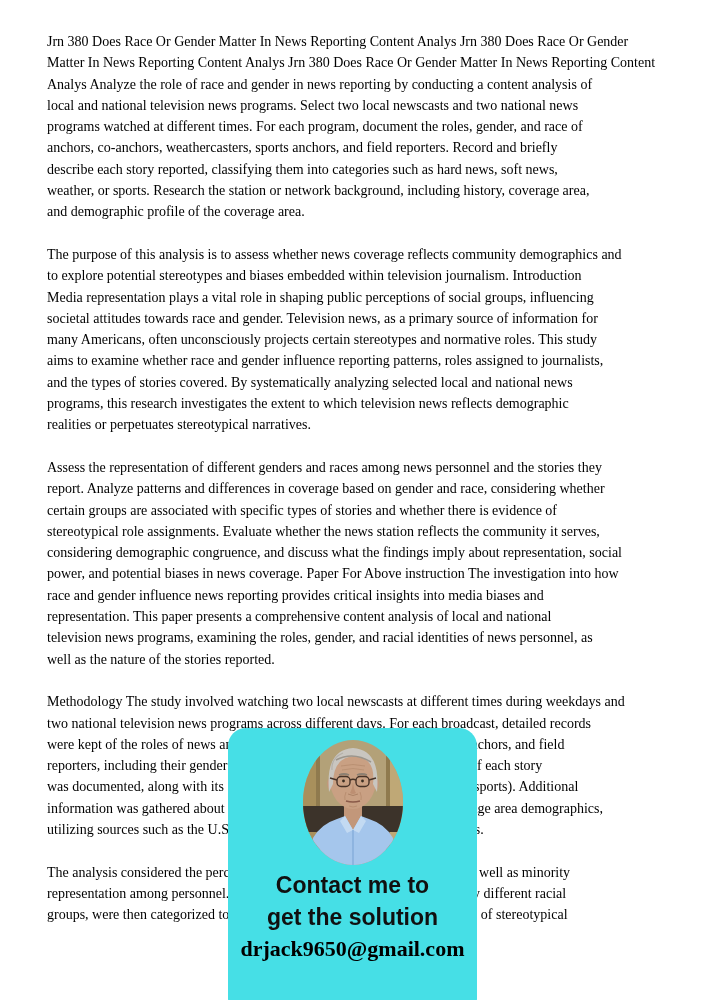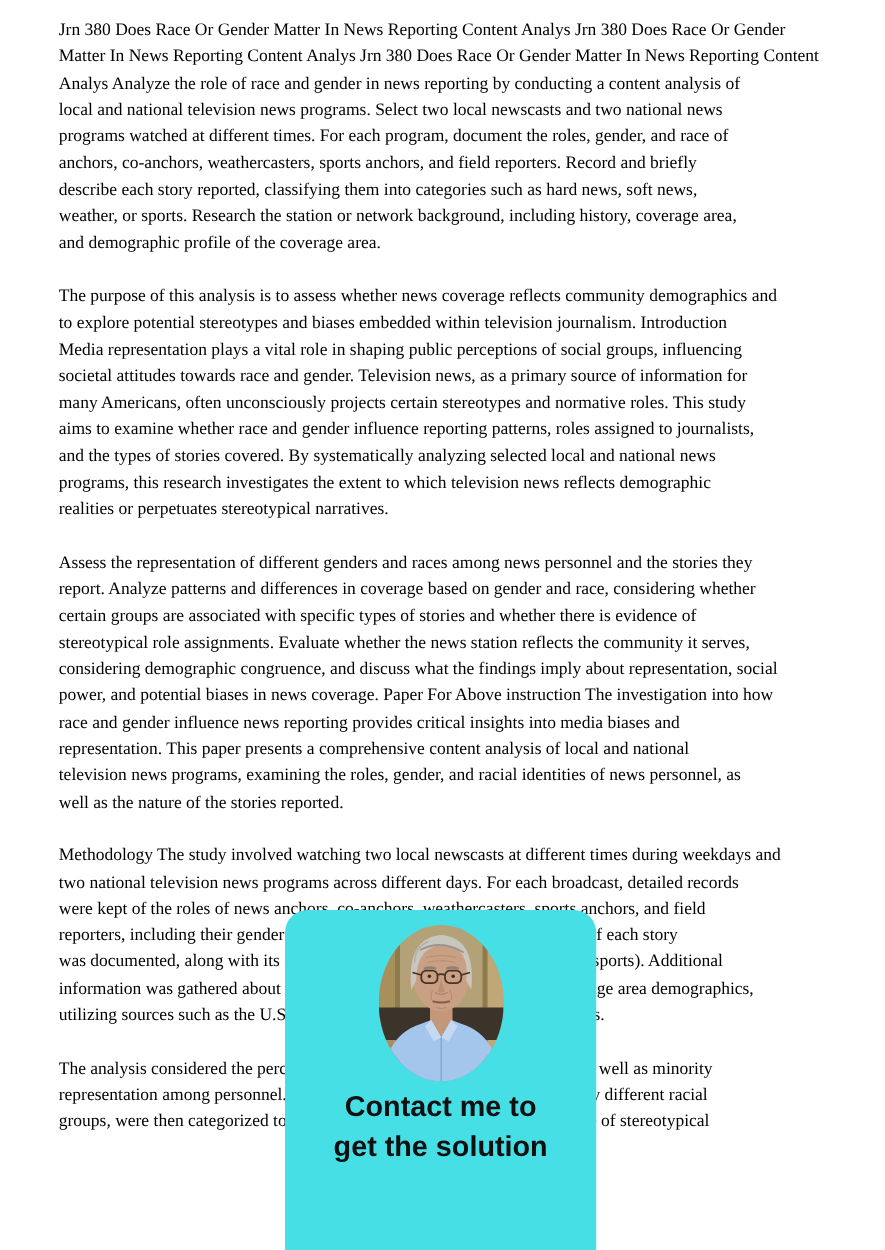--- a/index.html
+++ b/index.html
@@ -4,21 +4,21 @@
 <style>
   html,body{margin:0;padding:0;background:#ffffff;}
   .page{
     position:relative;
     width:708px;height:1000px;
     background:#ffffff;
     overflow:hidden;
     font-family:"Liberation Serif", serif;
   }
   .doc{
-    position:absolute;left:47px;top:14px;width:655px;
+    position:absolute;left:47px;top:31px;width:655px;
     color:#000000;
     font-size:14px;
     line-height:21.3px;
   }
   .doc p{
     margin:0 0 21.3px 0;
     white-space:pre;           
   }
   .card{
     position:absolute;left:228px;top:728px;
@@ -152,16 +152,17 @@
         <path d="M43,52 Q41,57 42,60" stroke="#b58a6c" stroke-width="0.8" fill="none"></path>
         <path d="M57,52 Q59,57 58,60" stroke="#b58a6c" stroke-width="0.8" fill="none"></path>
 
         <path d="M43,61 Q50,63 57,61" stroke="#8a5a49" stroke-width="1.6" fill="none"></path>
         <path d="M46,66 Q50,68 54,66" stroke="#b58a6c" stroke-width="0.8" fill="none"></path>
       </svg>
     </div>
 
     <div class="card-heading">Contact me to
 get the solution</div>
+    <div class="card-email">drjack9650@gmail.com</div>
 
   </div>
 
 </div>
 
 </body></html>

